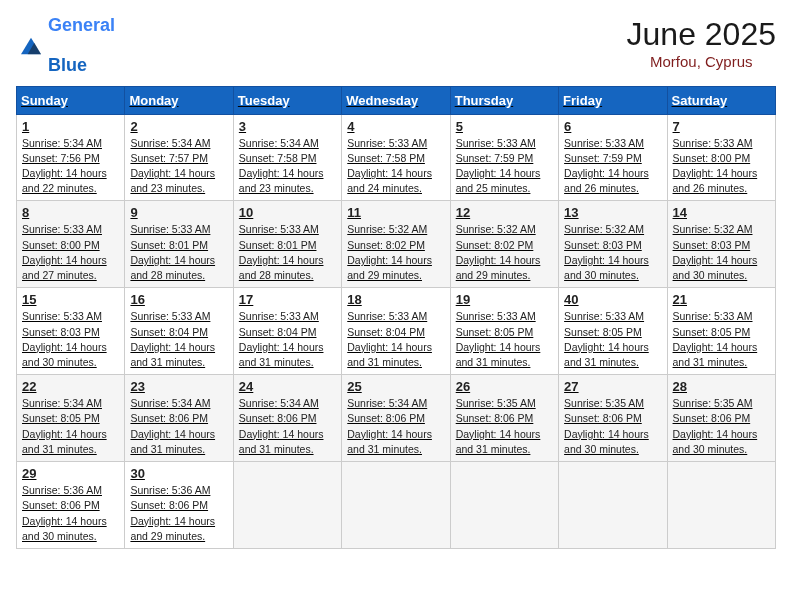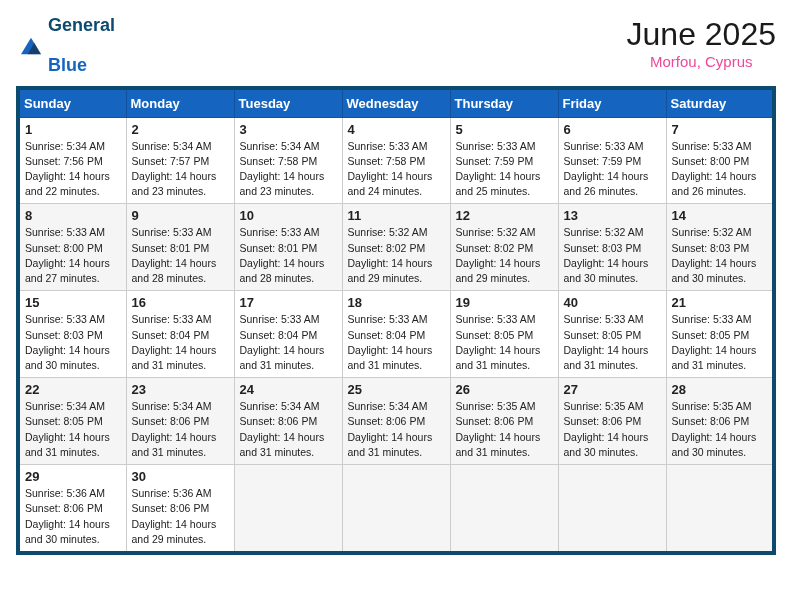--- a/index.html
+++ b/index.html
@@ -21,21 +21,21 @@
       align-items: center;
     }
     .logo-text {
       display: flex;
       flex-direction: column;
       line-height: 1.1;
     }
     .logo-general {
       font-size: 18px;
       font-weight: bold;
-      color: #0c4a6e;
+      color: #3b82f6;
     }
     .logo-blue {
       font-size: 18px;
       font-weight: bold;
       color: #1565c0;
       margin-top: 20px;
     }
     .logo-icon {
       width: 30px;
       height: 30px;
@@ -44,26 +44,27 @@
     .title-block {
       text-align: center;
     }
     .month-title {
       font-size: 32px;
       font-weight: normal;
       color: #1a1a1a;
     }
     .location {
       font-size: 15px;
-      color: #ec4899;
+      color: #7f1d1d;
     }
     .calendar {
       width: 100%;
       border-collapse: collapse;
-      border: 4px solid #0c4a6e;
+      border: 1px solid #0c4a6e;
+      text-decoration: underline;
     }
     .calendar th {
       background: #1565c0;
       color: #fff;
       font-size: 13px;
       font-weight: bold;
       padding: 6px 4px;
       text-align: left;
       border: 1px solid #1250a0;
     }

